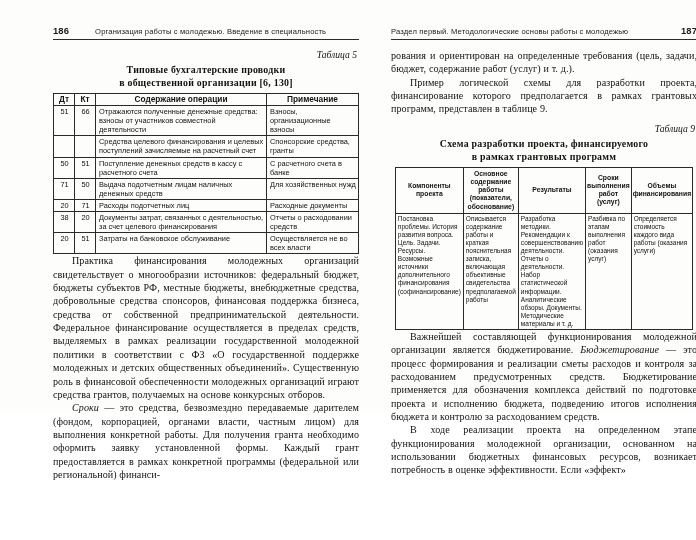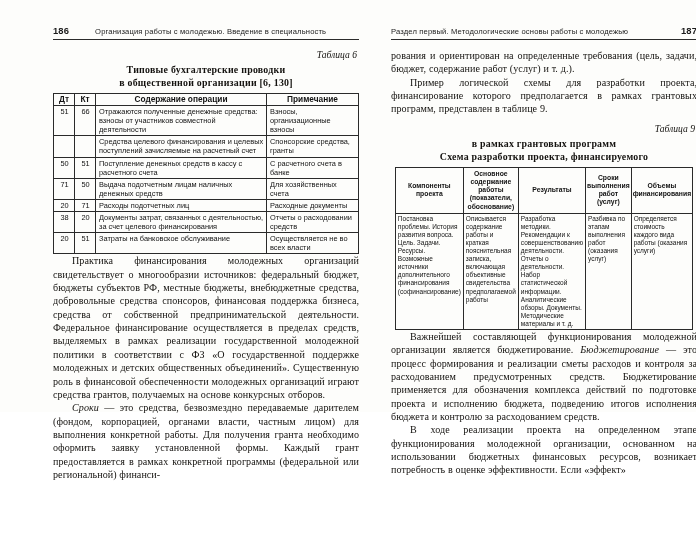--- a/index.html
+++ b/index.html
@@ -167,21 +167,21 @@
 
 <div class="spread">
 
   <div class="page page-left">
 
     <div class="runhead left">
       <span class="folio">186</span>
       <span class="rh-title">Организация работы с молодежью. Введение в специальность</span>
     </div>
 
-    <div class="tbl-number">Таблица 6</div>
+    <div class="tbl-number">Таблица 5</div>
     <div class="tbl-title">
       <div>Типовые бухгалтерские проводки</div>
       <div>в общественной организации [6, 130]</div>
     </div>
 
     <table class="t8">
       <thead>
         <tr>
           <th class="c-dt">Дт</th>
           <th class="c-kt">Кт</th>
@@ -205,21 +205,21 @@
         <tr>
           <td class="c-dt">50</td>
           <td class="c-kt">51</td>
           <td>Поступление денежных средств в кассу с расчетного счета</td>
           <td class="c-note">С расчетного счета в банке</td>
         </tr>
         <tr>
           <td class="c-dt">71</td>
           <td class="c-kt">50</td>
           <td>Выдача подотчетным лицам наличных денежных средств</td>
-          <td class="c-note">Для хозяйственных счета</td>
+          <td class="c-note">Для хозяйственных нужд</td>
         </tr>
         <tr>
           <td class="c-dt">20</td>
           <td class="c-kt">71</td>
           <td>Расходы подотчетных лиц</td>
           <td class="c-note">Расходные документы</td>
         </tr>
         <tr>
           <td class="c-dt">38</td>
           <td class="c-kt">20</td>
@@ -246,22 +246,22 @@
     <div class="runhead right">
       <span class="rh-title">Раздел первый. Методологические основы работы с молодежью</span>
       <span class="folio">187</span>
     </div>
 
     <p class="body cont">рования и ориентирован на определенные требования (цель, задачи, бюджет, содержание работ (услуг) и т. д.).</p>
     <p class="body">Пример логической схемы для разработки проекта, финансирование которого предполагается в рамках грантовых программ, представлен в таблице 9.</p>
 
     <div class="tbl-number">Таблица 9</div>
     <div class="tbl-title">
+      <div>Схема разработки проекта, финансируемого</div>
       <div>в рамках грантовых программ</div>
-      <div>Схема разработки проекта, финансируемого</div>
     </div>
 
     <table class="t9">
       <thead>
         <tr>
           <th class="w1">Компоненты проекта</th>
           <th class="w2">Основное содержание работы (показатели, обоснование)</th>
           <th class="w3">Результаты</th>
           <th class="w4">Сроки выполнения работ (услуг)</th>
           <th class="w5">Объемы финансирования</th>

